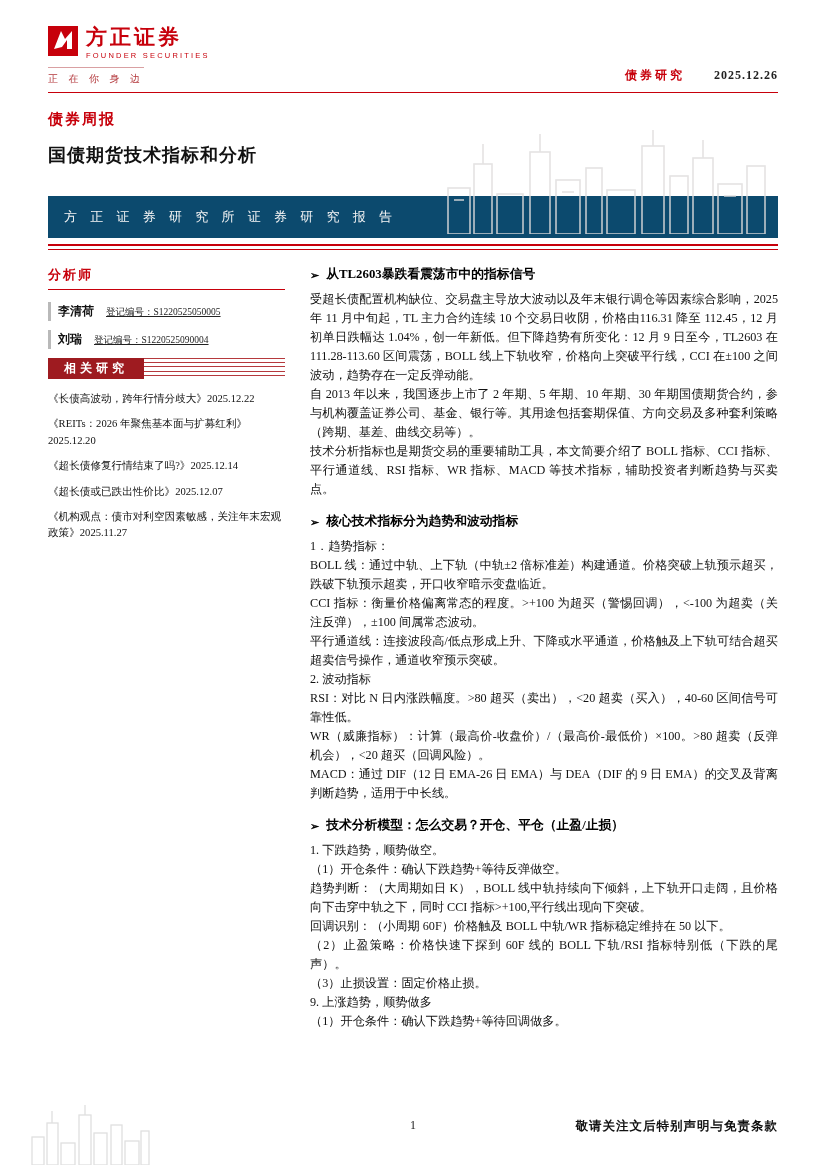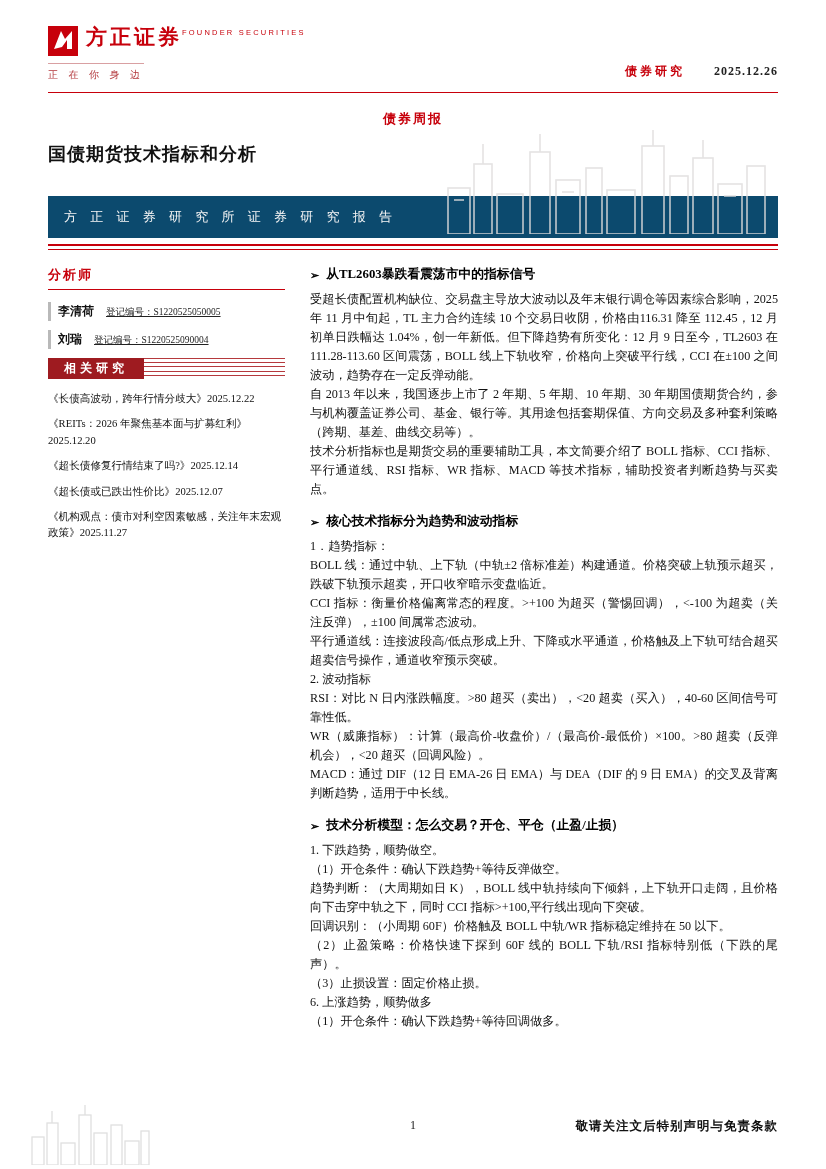--- a/index.html
+++ b/index.html
@@ -12,31 +12,31 @@
     position:relative;
     width:826px; height:1169px;
     background:#ffffff;
     overflow:hidden;
     margin:0 auto;
   }
   
   .header { position:absolute; top:26px; left:48px; right:48px; }
   .logo-row { display:flex; align-items:flex-start; gap:8px; }
   .logo-mark svg { display:block; }
-  .brand-text { display:flex; flex-direction:row; }
+  .brand-text { display:flex; flex-direction:column; }
   .brand-cn { color:#c7000b; font-weight:bold; font-size:21px; letter-spacing:3px; line-height:1.1; }
   .brand-en { color:#c7000b; font-size:7.5px; letter-spacing:2.2px; margin-top:2px; font-family:"Liberation Sans",sans-serif; }
   .tagline { color:#b3383c; font-size:10px; letter-spacing:4px; margin-top:7px; padding-top:4px; border-top:1px solid #d9a0a2; display:inline-block; }
   .header-right { position:absolute; right:0; bottom:2px; font-size:12px; }
   .category { color:#c7000b; font-weight:bold; letter-spacing:3px; margin-right:26px; }
   .date { color:#222; letter-spacing:1px;font-weight:bold; }
   .rule-top { position:absolute; top:92px; left:48px; right:48px; height:0; border-top:1.5px solid #c7000b; }
   
   .title-block { position:absolute; top:110px; left:48px; right:48px; }
-  .report-type { color:#c7000b; font-weight:bold; font-size:13px; letter-spacing:2px;text-align:center; }
+  .report-type { color:#c7000b; font-weight:bold; font-size:15px; letter-spacing:2px; }
   .report-title { color:#111; font-weight:bold; font-size:18px; letter-spacing:1px; margin-top:14px; }
   
   .banner {
     position:absolute; top:196px; left:48px; right:48px; height:42px;
     background:#0c4a6e; display:flex; align-items:center;
   }
   .banner-text { color:#f5f5f5; font-size:13px; letter-spacing:5px; padding-left:16px; white-space:nowrap; z-index:2; }
   .banner-skyline { position:absolute; right:4px; bottom:0; z-index:1; opacity:.85; }
   .double-rule { position:absolute; top:244px; left:48px; right:48px; height:6px;
     border-top:2.5px solid #c7000b; border-bottom:1px solid #c7000b; }
@@ -191,21 +191,21 @@
         <h3 class="sec-heading">
           <span class="arrow">➢</span>
           <span>技术分析模型：怎么交易？开仓、平仓（止盈/止损）</span>
         </h3>
         <p>1. 下跌趋势，顺势做空。</p>
         <p>（1）开仓条件：确认下跌趋势+等待反弹做空。</p>
         <p>趋势判断：（大周期如日 K），BOLL 线中轨持续向下倾斜，上下轨开口走阔，且价格向下击穿中轨之下，同时 CCI 指标&gt;+100,平行线出现向下突破。</p>
         <p>回调识别：（小周期 60F）价格触及 BOLL 中轨/WR 指标稳定维持在 50 以下。</p>
         <p>（2）止盈策略：价格快速下探到 60F 线的 BOLL 下轨/RSI 指标特别低（下跌的尾声）。</p>
         <p>（3）止损设置：固定价格止损。</p>
-        <p>6. 上涨趋势，顺势做多</p>
+        <p>9. 上涨趋势，顺势做多</p>
         <p>（1）开仓条件：确认下跌趋势+等待回调做多。</p>
       </section>
 
     </main>
   </div>
 
   <span class="page-num">1</span>
   <span class="disclaimer">敬请关注文后特别声明与免责条款</span>
   <span class="footer-skyline">
     <svg width="120" height="62" viewBox="0 0 120 62">

